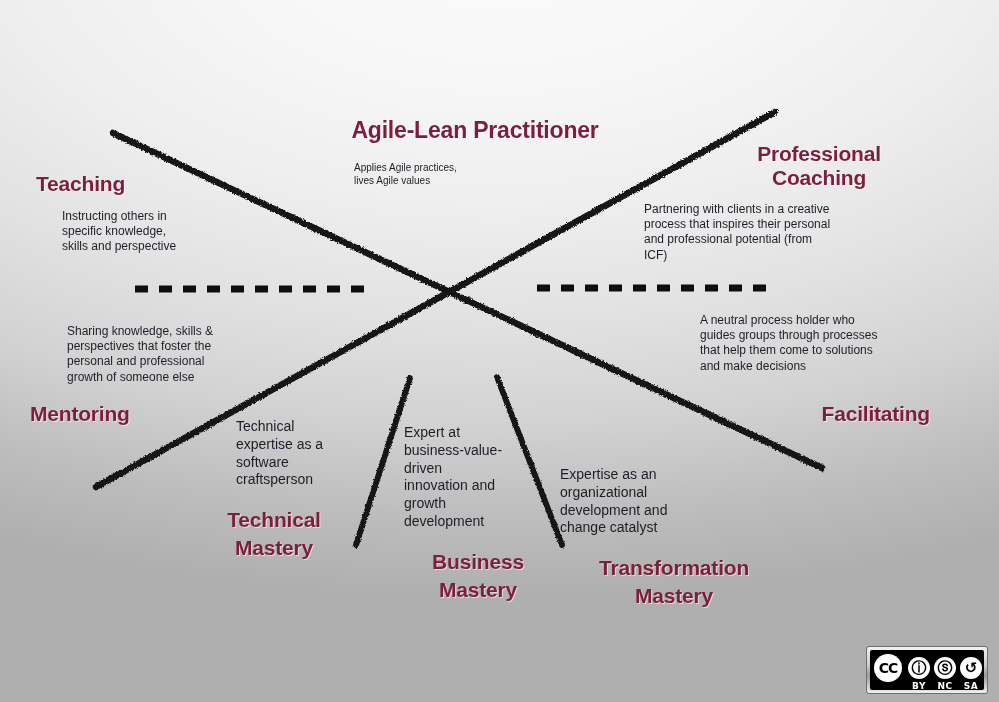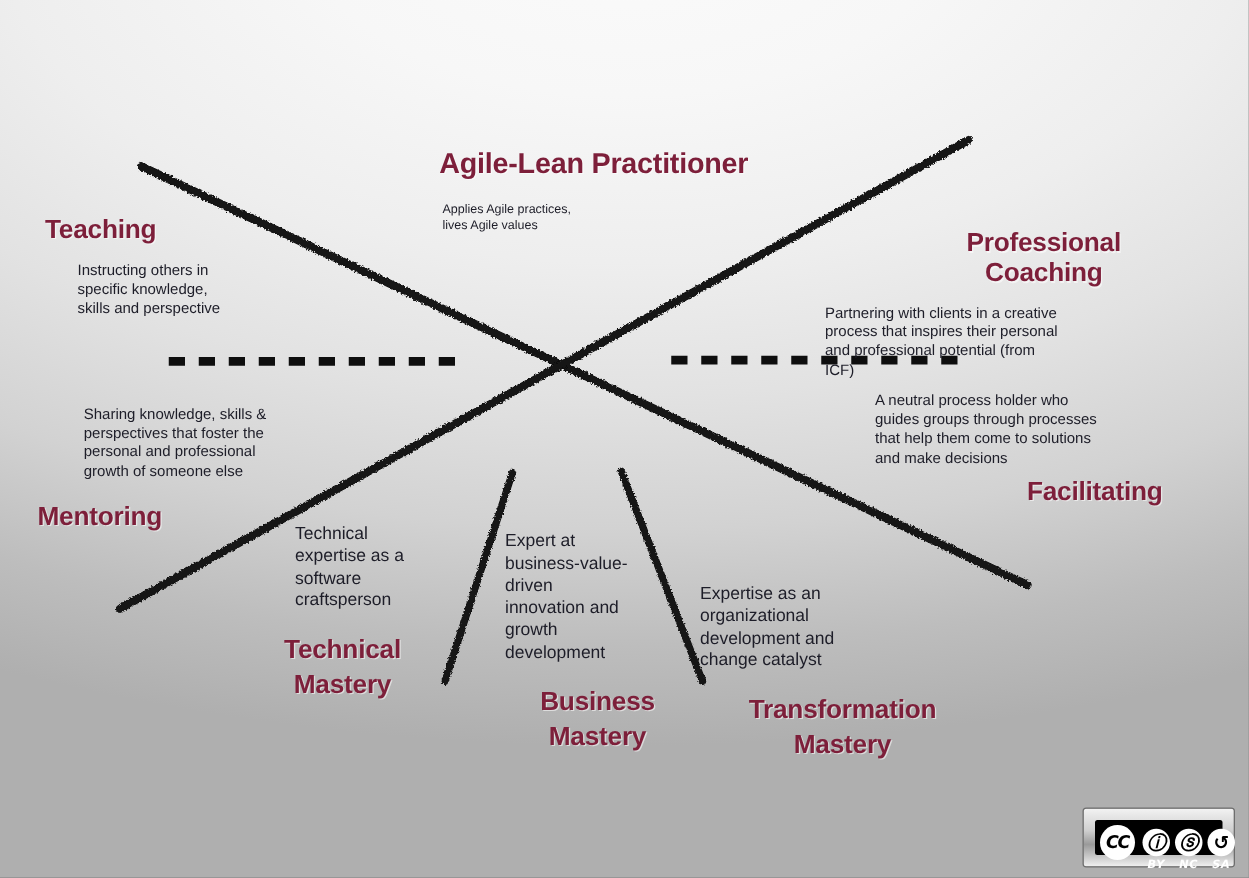--- a/index.html
+++ b/index.html
@@ -61,22 +61,21 @@
 
   
   #cc-badge {
     position: absolute;
     left: 866px; top: 646px;
     width: 122px; height: 48px;
     background: linear-gradient(180deg,#f2f2f2 0%,#cfcfcf 38%,#9a9a9a 62%,#efefef 100%);
     border: 1px solid #6e6e6e;
     border-radius: 3px;
     box-sizing: border-box;
-    padding: 9px;
-    font-style: italic;
+    padding: 3px;
   }
   #cc-inner {
     width: 100%; height: 100%;
     background: #000;
     border-radius: 2px;
     position: relative;
   }
   .cc-circ {
     position: absolute;
     border-radius: 50%;
@@ -160,21 +159,21 @@
 lives Agile values</div>
   </div>
 
   <div class="blk" style="left:36px; top:172px; width:280px;">
     <div class="hd hd-corner">Teaching</div>
     <div class="body body-md" style="margin-top:13px; margin-left:26px; white-space:pre-line;">Instructing others in
 specific knowledge,
 skills and perspective</div>
   </div>
 
-  <div class="blk" style="left:660px; top:142px; width:298px;margin-top:41px;">
+  <div class="blk" style="left:644px; top:142px; width:298px;">
     <div class="hd hd-corner ctr" style="white-space:pre-line; margin-left:52px;">Professional
 Coaching</div>
     <div class="body body-md" style="margin-top:12px; white-space:pre-line;">Partnering with clients in a creative
 process that inspires their personal
 and professional potential (from
 ICF)</div>
   </div>
 
   <div class="blk" style="left:30px; top:324px; width:300px;">
     <div class="body body-md" style="margin-left:37px; white-space:pre-line;">Sharing knowledge, skills &amp;
@@ -182,21 +181,21 @@
 personal and professional
 growth of someone else</div>
     <div class="hd hd-corner" style="margin-top:17px;">Mentoring</div>
   </div>
 
   <div class="blk" style="left:700px; top:313px; width:268px;">
     <div class="body body-md" style="white-space:pre-line;">A neutral process holder who
 guides groups through processes
 that help them come to solutions
 and make decisions</div>
-    <div class="hd hd-corner rt" style="margin-top:8px; margin-right:38px;">Facilitating</div>
+    <div class="hd hd-corner rt" style="margin-top:28px; margin-right:38px;">Facilitating</div>
   </div>
 
   <div class="blk" style="left:194px; top:418px; width:200px;">
     <div class="body body-sm" style="margin-left:42px; white-space:pre-line;">Technical
 expertise as a
 software
 craftsperson</div>
     <div class="hd hd-mastery ctr" style="margin-top:17px; width:160px; white-space:pre-line;">Technical
 Mastery</div>
   </div>

